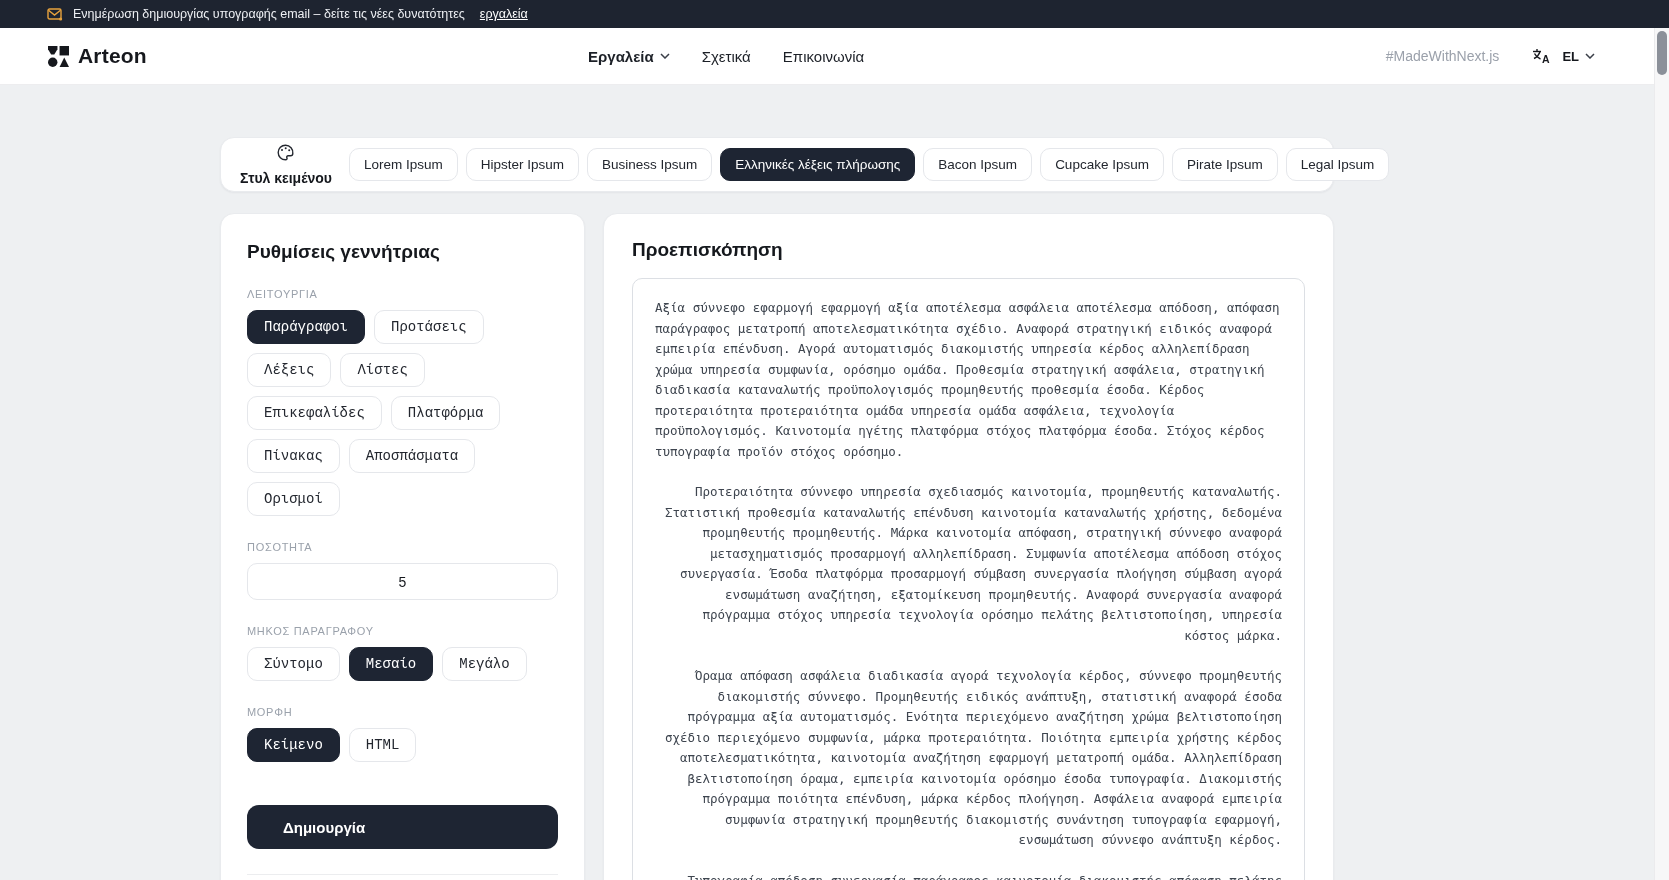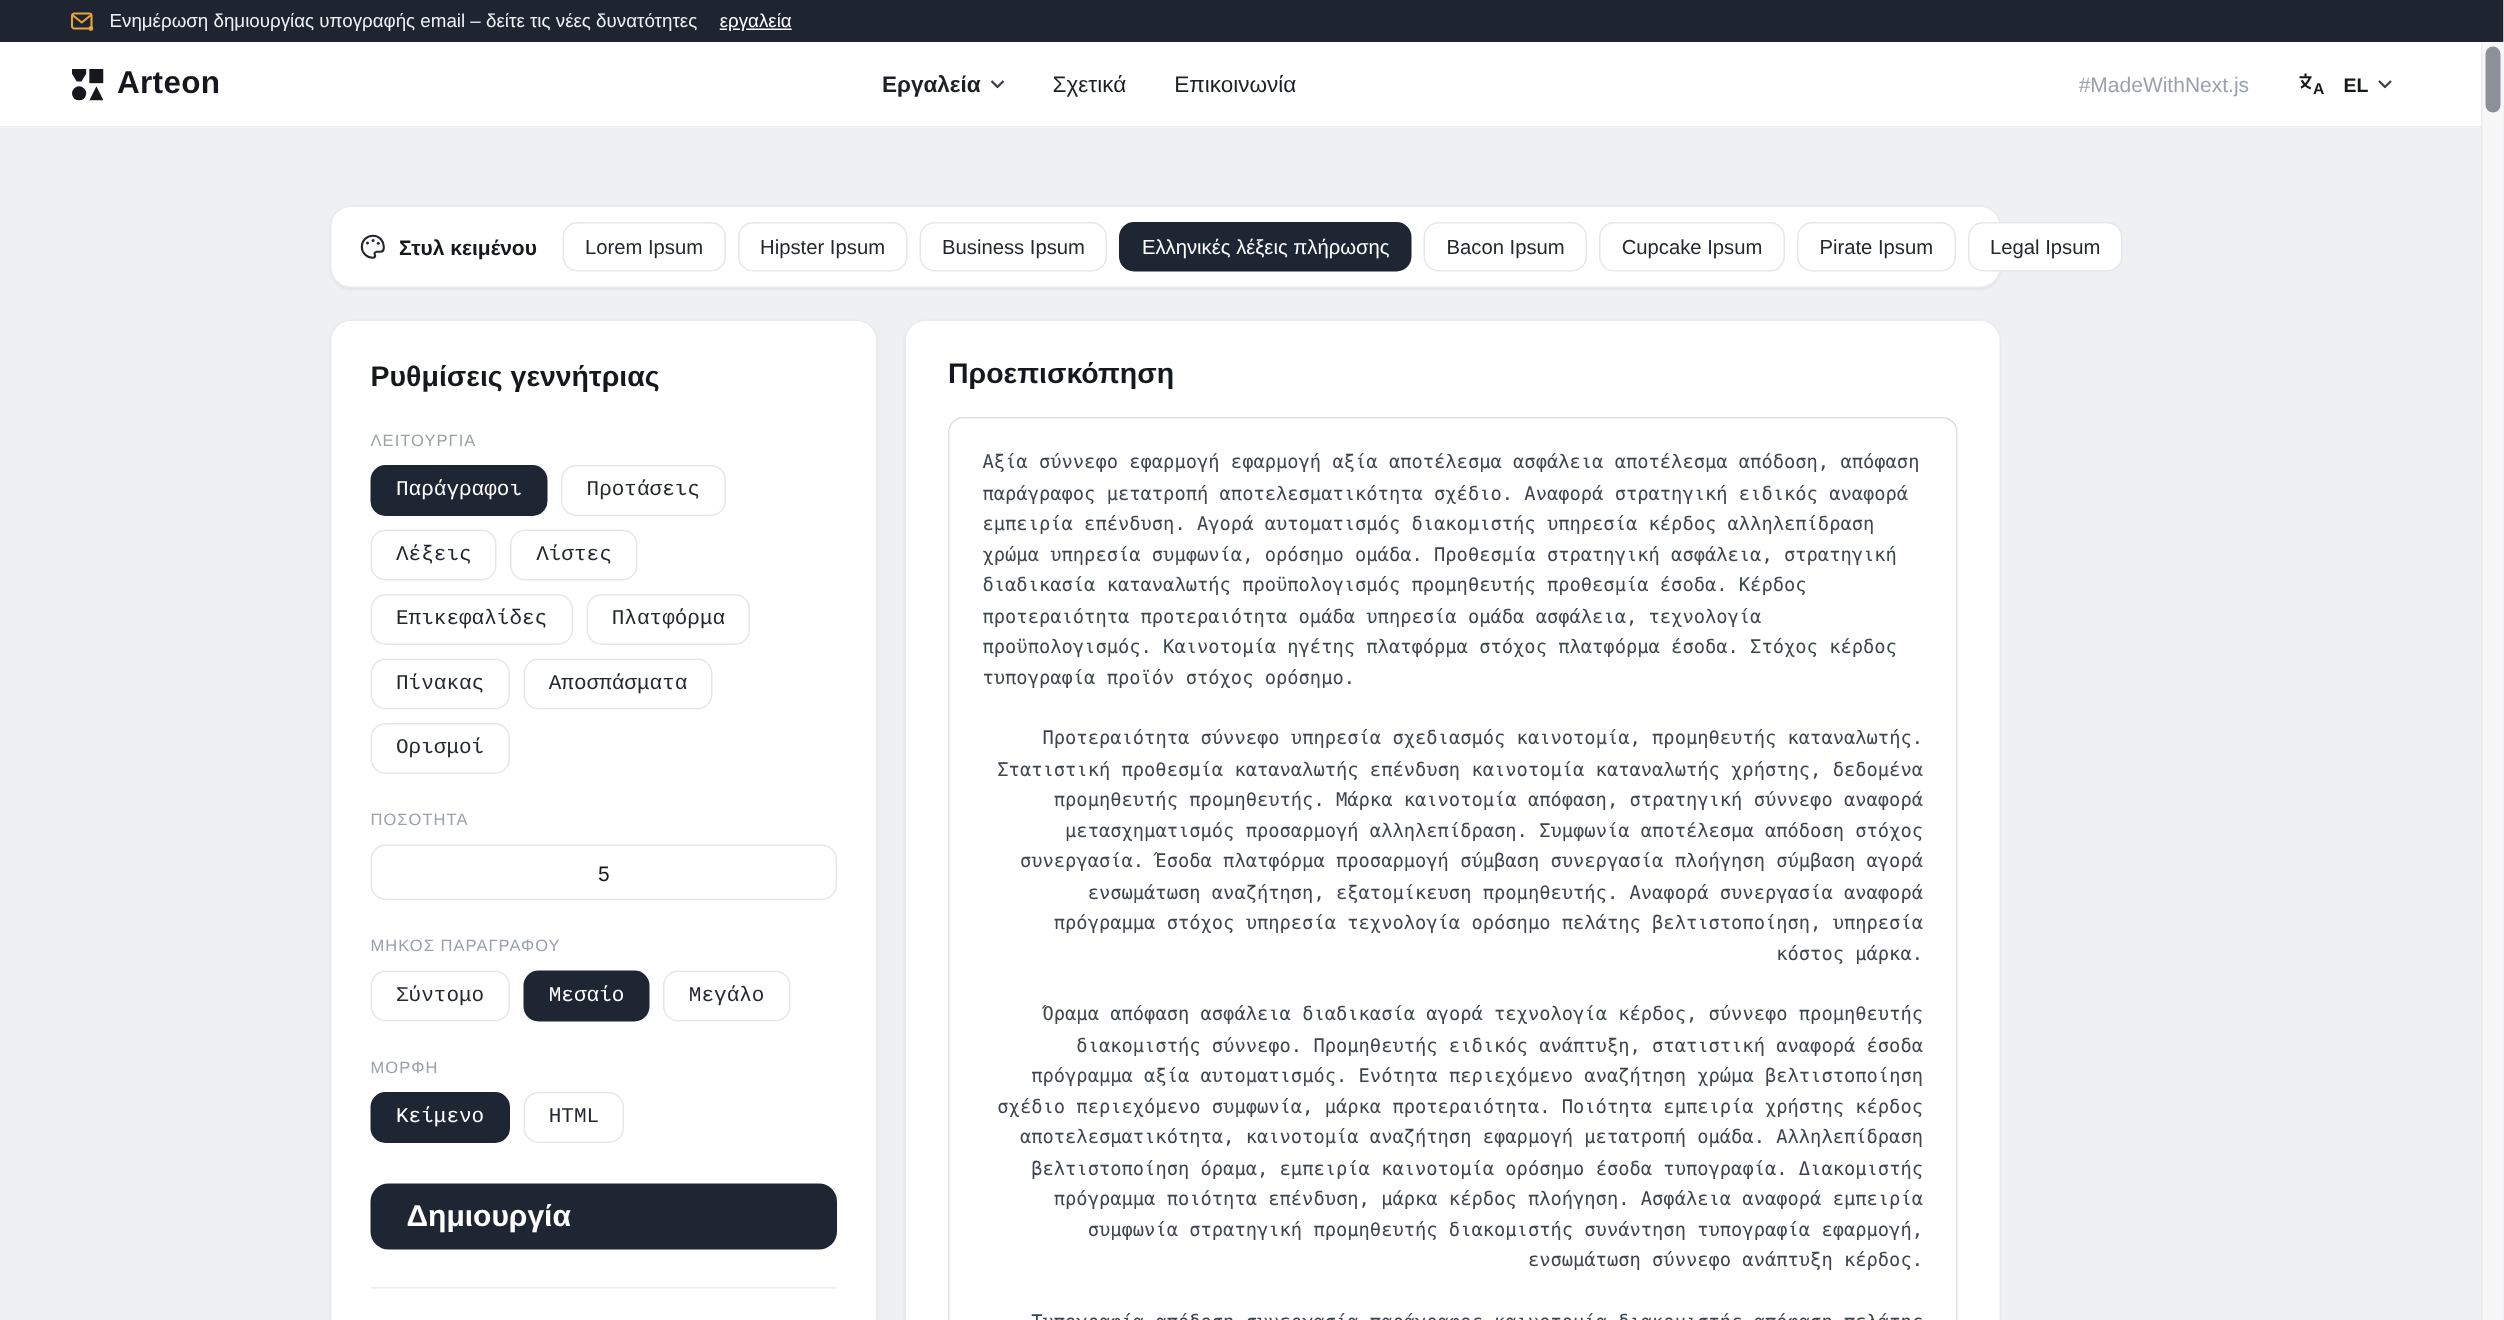--- a/index.html
+++ b/index.html
@@ -28,21 +28,21 @@
   .nav-item { display:flex; align-items:center; gap:6px; cursor:pointer; }
   .nav-item.bold { font-weight:bold; }
   .header-right { margin-left:auto; display:flex; align-items:center; gap:11px; }
   .muted { color:#9ba1ab; font-size:14px; }
   .lang { display:flex; align-items:center; gap:6px; font-size:13px; font-weight:bold; cursor:pointer;justify-content:flex-end; }
   
   .content { position:absolute; left:220px; top:137px; width:1114px; }
   .card { background:#fff; border:1px solid #e9ebee; border-radius:14px; box-shadow:0 1px 2px rgba(16,24,40,.05); }
   
   .stylebar { height:55px; display:flex; align-items:center; gap:8px; padding:0 19px; }
-  .stylebar-label { display:flex; align-items:center; gap:9px; font-size:14px; font-weight:bold; margin-right:9px; white-space:nowrap; }
+  .stylebar-label { display:flex; align-items:center; gap:9px; font-size:14px; font-weight:bold; margin-right:9px; white-space:nowrap;flex-direction:column; }
   .pill {
     border:1px solid #e5e7eb; background:#fff; border-radius:10px;
     padding:8px 14px; font-size:13.5px; color:#23272f; white-space:nowrap; cursor:pointer;
     font-family:"Liberation Sans", sans-serif;
   }
   .pill.active { background:#1e2533; border-color:#1e2533; color:#ffffff; }
   
   .cols { display:flex; gap:18px; margin-top:21px; align-items:flex-start; }
   .settings { width:365px; padding:27px 26px; height:760px; }
   .panel-title { font-size:19px; font-weight:bold; color:#15181d; }
@@ -53,23 +53,23 @@
     padding:8px 16px; font-size:14px; color:#23272f; cursor:pointer;
     font-family:Liberation Mono, monospace;
   }
   .opt.active { background:#1e2533; border-color:#1e2533; color:#fff; }
   .qty-input {
     width:100%; height:37px; border:1px solid #e5e7eb; border-radius:10px;
     text-align:center; font-size:14px; color:#15181d; background:#fff;
     font-family:"Liberation Sans", sans-serif;
   }
   .generate {
-    margin-top:27px; width:100%; height:44px; border:none; border-radius:12px;
-    background:#1e2533; color:#fff; font-size:20px; font-weight:bold;
-    text-align:left; padding-left:24px; cursor:pointer;
+    margin-top:43px; width:100%; height:44px; border:none; border-radius:12px;
+    background:#1e2533; color:#fff; font-size:15px; font-weight:bold;
+    text-align:left; padding-left:36px; cursor:pointer;
     font-family:"Liberation Sans", sans-serif;
   }
   .divider { border:none; border-top:1px solid #ecedef; margin:25px 0 20px; }
   .stats-title { font-size:14px; color:#2a2f38; margin-bottom:13px; }
   .stat-row {
     display:flex; justify-content:space-between; align-items:center;
     border:1px solid #e5e7eb; border-radius:10px; padding:11px 16px; font-size:14px;
   }
   .stat-value { font-weight:bold; font-size:15px; }
   

